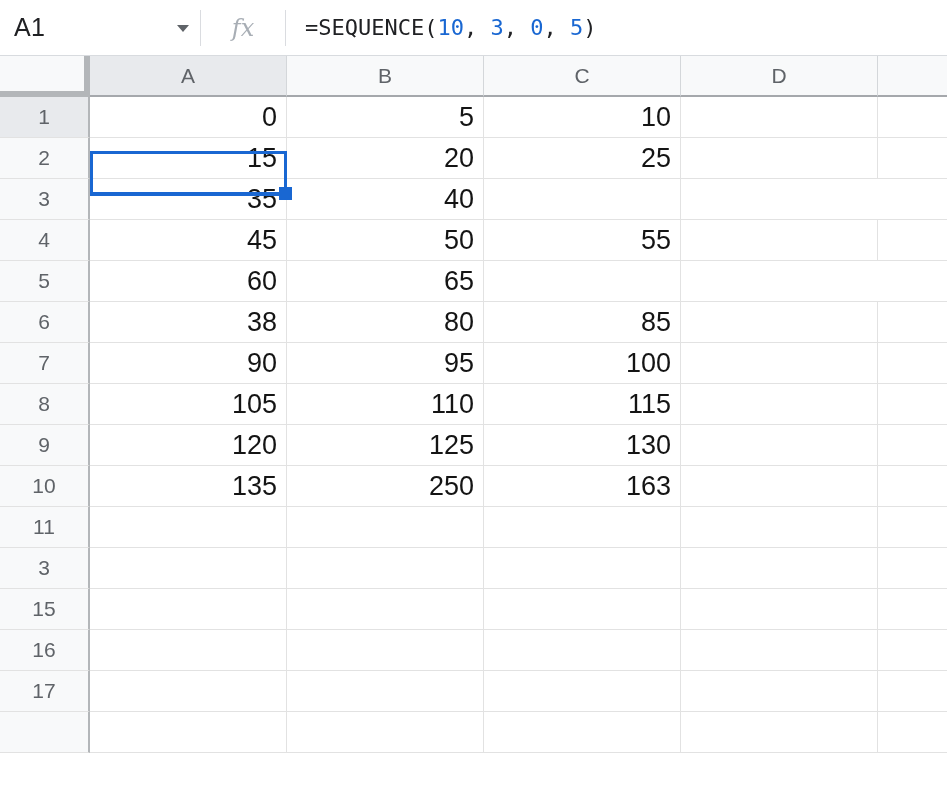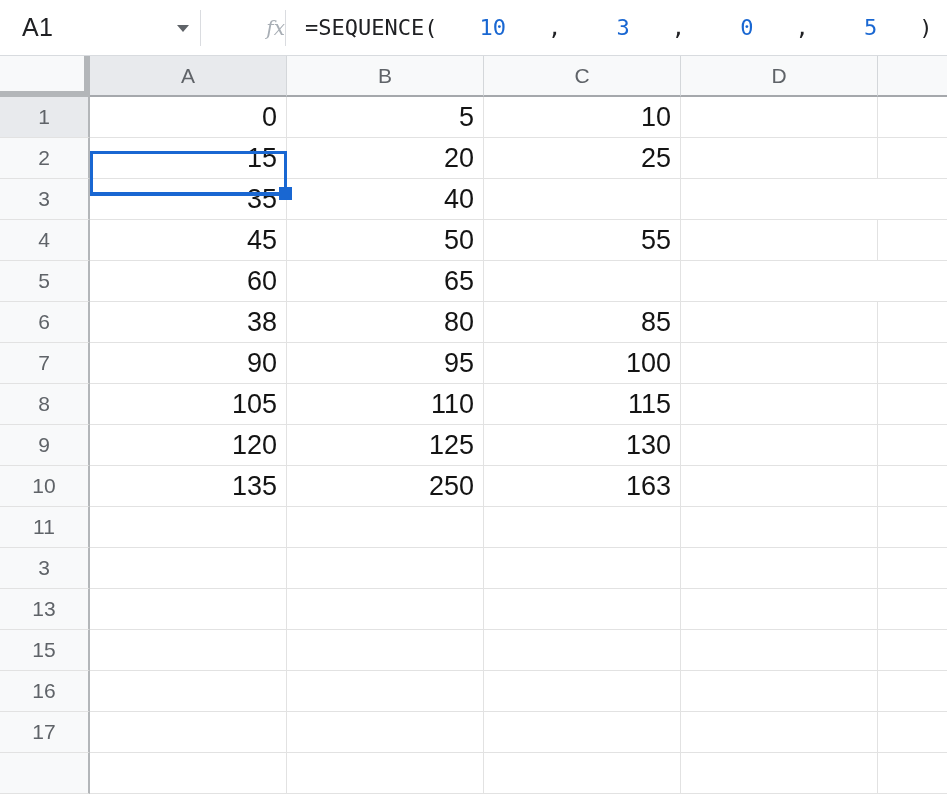--- a/index.html
+++ b/index.html
@@ -10,37 +10,37 @@
   
   .formula-bar{
     height:55px;border-bottom:1px solid #d8dbdf;background:#fff;
     display:flex;align-items:center;
   }
   .name-box{
     width:200px;height:100%;box-sizing:border-box;
     display:flex;align-items:center;justify-content:space-between;
     padding:0 11px 0 14px;cursor:pointer;
   }
-  .name-text{font-size:25px;color:#202124;letter-spacing:.3px;margin-left:8px;}
+  .name-text{font-size:25px;color:#202124;letter-spacing:.3px;}
   .dropdown-arrow{
     width:0;height:0;margin-top:2px;
     border-left:6px solid transparent;border-right:6px solid transparent;
     border-top:7px solid #5f6368;
   }
   .vdiv{width:1px;height:36px;background:#dadce0;}
   .fx{
-    width:84px;text-align:right;
+    width:84px;text-align:center;
     font-family:"DejaVu Serif",serif;font-style:italic;
-    font-size:20px;color:#a8aeb5;user-select:none;
+    font-size:24px;color:#a8aeb5;user-select:none;
   }
   .formula-input{
     flex:1;height:100%;display:flex;align-items:center;
     padding-left:19px;box-sizing:border-box;
     font-family:"DejaVu Sans Mono","Liberation Mono",monospace;
-    font-size:22px;color:#202124;white-space:pre;cursor:text;gap:42px;
+    font-size:22px;color:#202124;white-space:pre;cursor:text;
   }
   .formula-input .num{color:#1967d2;}
   
   .grid{position:relative;}
   .header-row{display:flex;height:41px;}
   .corner{
     width:90px;height:41px;box-sizing:border-box;background:#f8f9fa;
     border-right:6px solid #b3b6b9;border-bottom:6px solid #b3b6b9;
   }
   .col-header{
@@ -191,28 +191,20 @@
         </div>
         <div class="grid-row">
           <div class="row-header">3</div>
           <div class="cell"></div>
           <div class="cell"></div>
           <div class="cell"></div>
           <div class="cell"></div>
           <div class="cell partial"></div>
         </div>
         <div class="grid-row">
-          <div class="row-header">13</div>
-          <div class="cell"></div>
-          <div class="cell"></div>
-          <div class="cell"></div>
-          <div class="cell"></div>
-          <div class="cell partial"></div>
-        </div>
-        <div class="grid-row">
           <div class="row-header">15</div>
           <div class="cell"></div>
           <div class="cell"></div>
           <div class="cell"></div>
           <div class="cell"></div>
           <div class="cell partial"></div>
         </div>
         <div class="grid-row">
           <div class="row-header">16</div>
           <div class="cell"></div>

